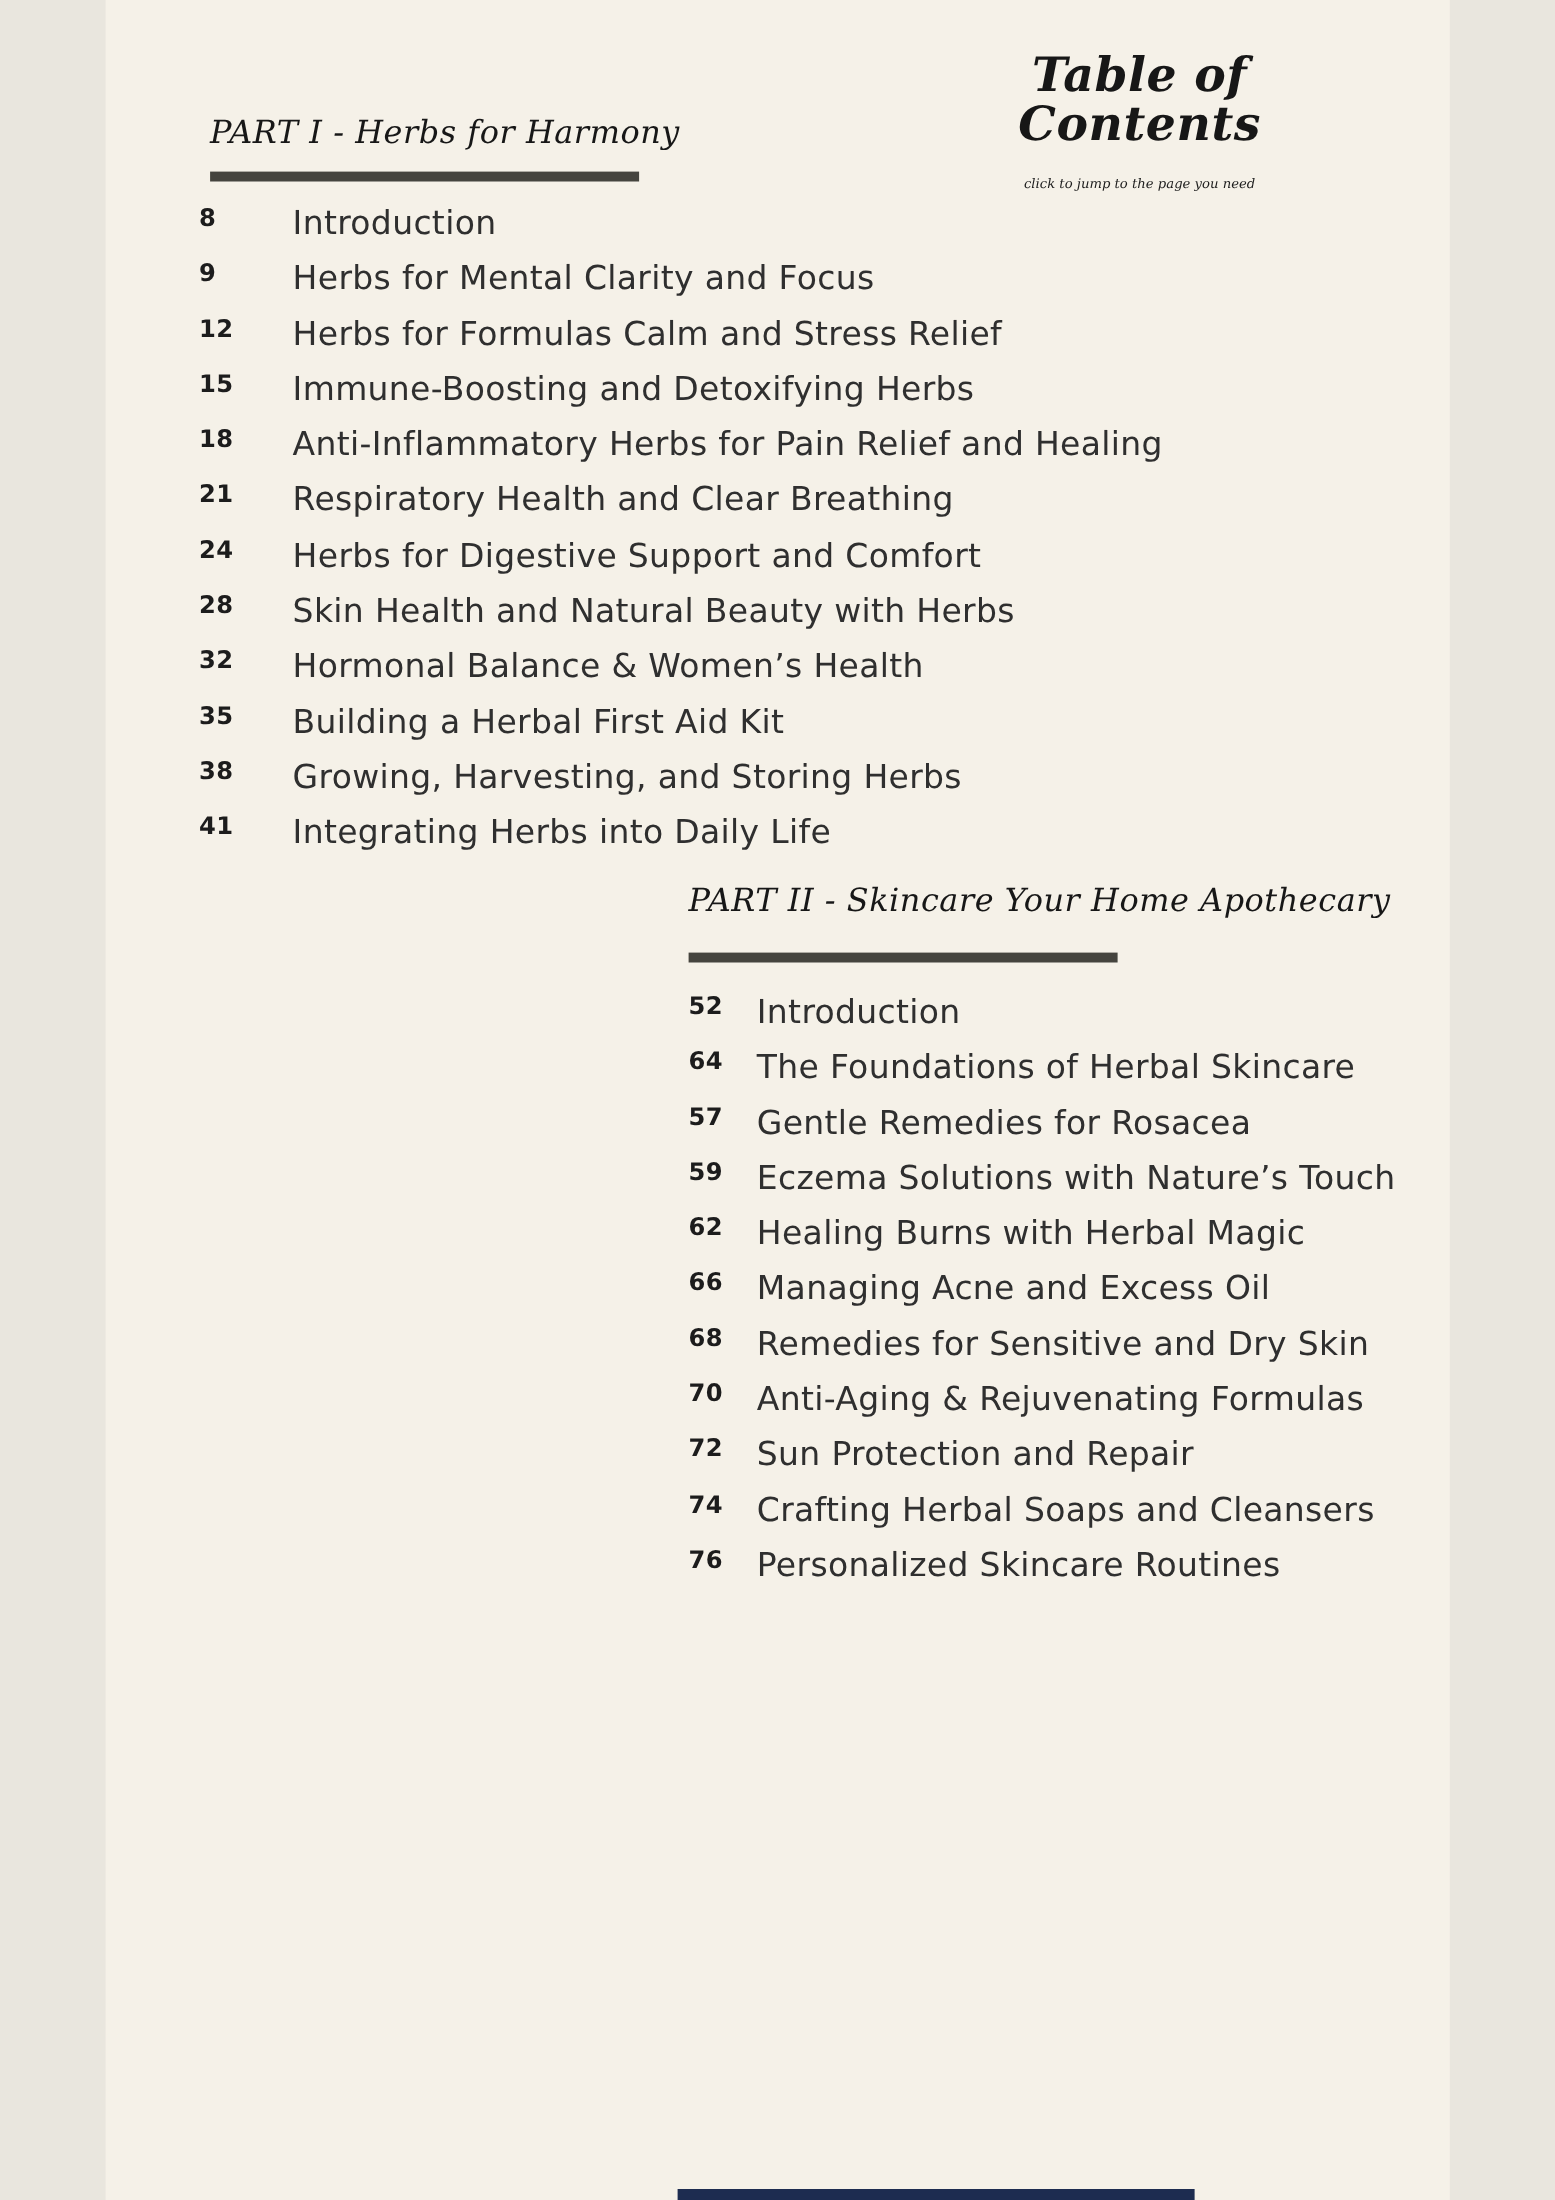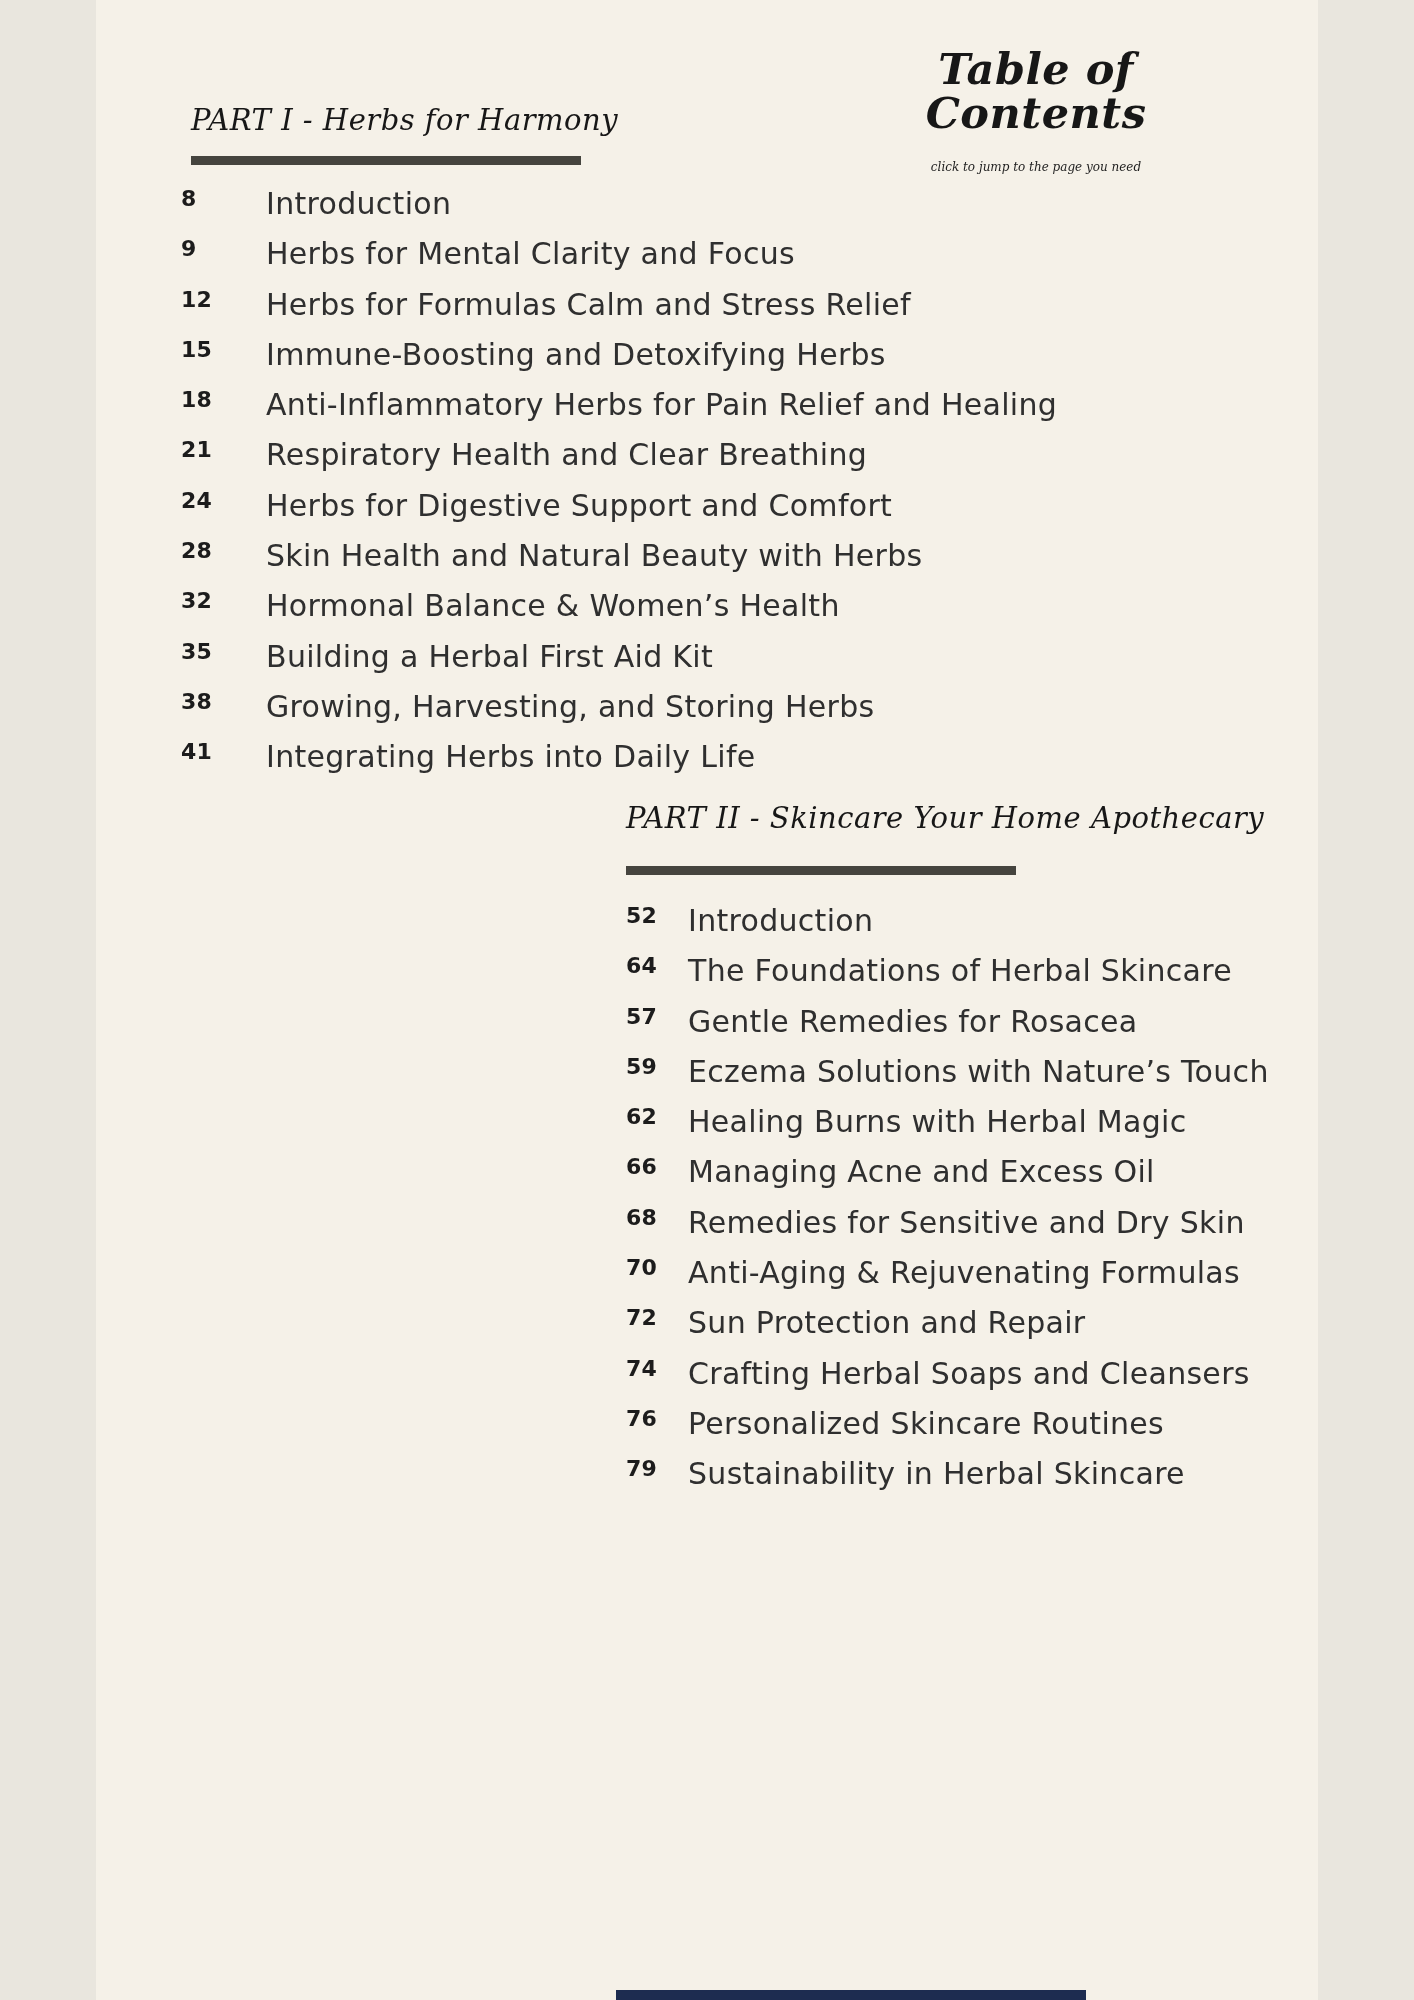--- a/index.html
+++ b/index.html
@@ -193,21 +193,17 @@
       <span class="title">Sun Protection and Repair</span>
     </div>
     <div class="toc-row">
       <span class="num">74</span>
       <span class="title">Crafting Herbal Soaps and Cleansers</span>
     </div>
     <div class="toc-row">
       <span class="num">76</span>
       <span class="title">Personalized Skincare Routines</span>
     </div>
-    <div class="toc-row">
-      <span class="num">79</span>
-      <span class="title">Sustainability in Herbal Skincare</span>
-    </div>
   </div>
 
   <div class="footer-bar"></div>
 
 </div>
 
 </body></html>

